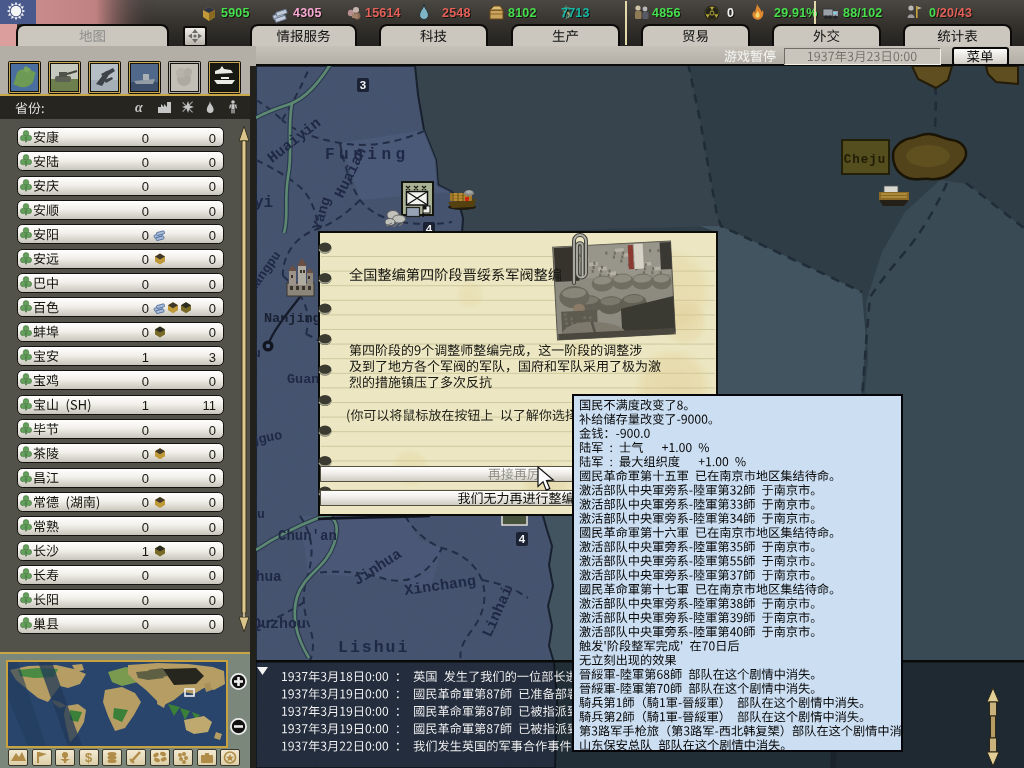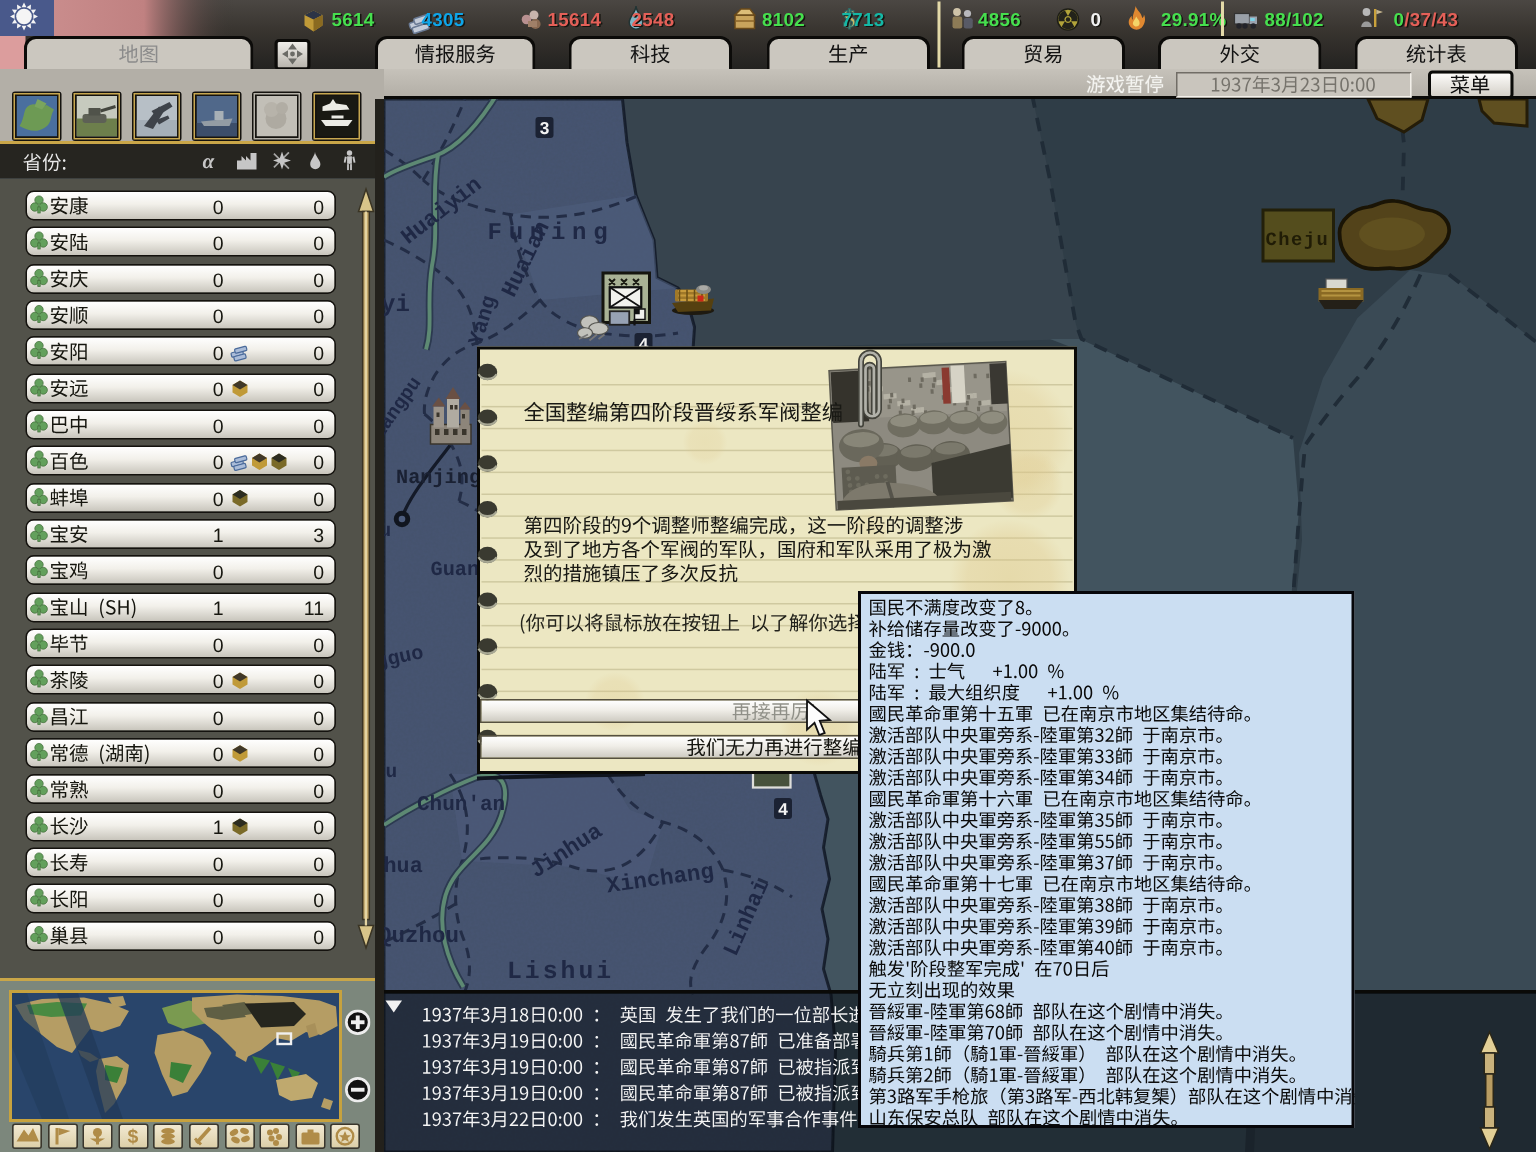--- a/index.html
+++ b/index.html
@@ -1491,31 +1491,31 @@
       <circle cx="8" cy="12.3" r="1.8" fill="#23242a"></circle>
       <circle cx="13.5" cy="12.3" r="1.8" fill="#23242a"></circle>
       <rect x="11.5" y="7" width="3" height="2" fill="#7fd4e8"></rect>
     </svg>
     <svg class="abs" style="left:905px;top:4px" width="18" height="16">
       <circle cx="6" cy="4" r="2.6" fill="#b8b8b8"></circle>
       <path d="M2.5,14 C2.5,9 9.5,9 9.5,14 Z" fill="#9a9a9a"></path>
       <rect x="11" y="2" width="1.6" height="12" fill="#caa23c"></rect>
       <polygon points="12.6,2.5 17,4 12.6,5.5" fill="#c8b890"></polygon>
     </svg>
-    <div class="abs num" style="left:221px;top:6px;color:#46df4e">5614</div>
-    <div class="abs num" style="left:281px;top:6px;color:#0ea5e9">4305</div>
+    <div class="abs num" style="left:221px;top:6px;color:#46df4e">5905</div>
+    <div class="abs num" style="left:293px;top:6px;color:#f9a8d4">4305</div>
     <div class="abs num" style="left:365px;top:6px;color:#e46058">15614</div>
-    <div class="abs num" style="left:421px;top:6px;color:#e46058">2548</div>
+    <div class="abs num" style="left:442px;top:6px;color:#e46058">2548</div>
     <div class="abs num" style="left:508px;top:6px;color:#46df4e">8102</div>
     <div class="abs num" style="left:561px;top:6px;color:#14b8a6">7713</div>
     <div class="abs num" style="left:652px;top:6px;color:#46df4e">4856</div>
     <div class="abs num" style="left:727px;top:6px;color:#f2f2f2">0</div>
     <div class="abs num" style="left:774px;top:6px;color:#46df4e">29.91%</div>
     <div class="abs num" style="left:843px;top:6px;color:#46df4e">88/102</div>
-    <div class="abs num" style="left:929px;top:6px"><span style="color:#46df4e">0</span><span style="color:#e46058">/37/43</span></div>
+    <div class="abs num" style="left:929px;top:6px"><span style="color:#46df4e">0</span><span style="color:#e46058">/20/43</span></div>
     <div class="abs" style="left:625px;top:1px;width:2px;height:44px;background:#e3d9a8"></div>
     <div class="abs" style="left:814px;top:1px;width:2px;height:44px;background:#e3d9a8"></div>
     <div class="tab" style="left:16px;width:153px"></div>
     <div class="tab" style="left:250px;width:107px"></div>
     <div class="tab" style="left:379px;width:109px"></div>
     <div class="tab" style="left:511px;width:109px"></div>
     <div class="tab" style="left:641px;width:109px"></div>
     <div class="tab" style="left:772px;width:109px"></div>
     <div class="tab" style="left:903px;width:109px"></div>
     <div class="abs" style="left:183px;top:26px;width:24px;height:21px;background:linear-gradient(180deg,#efede9,#b9b5ad);border:2px solid #0c0b09;border-radius:3px"></div>

